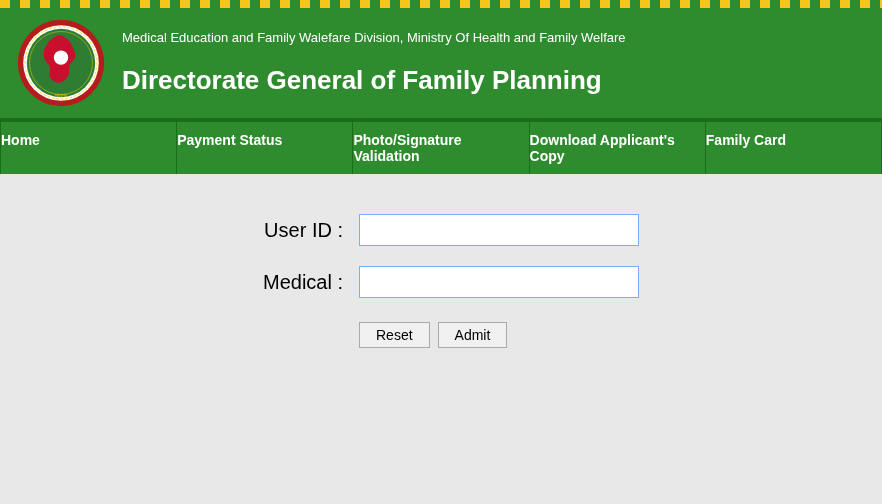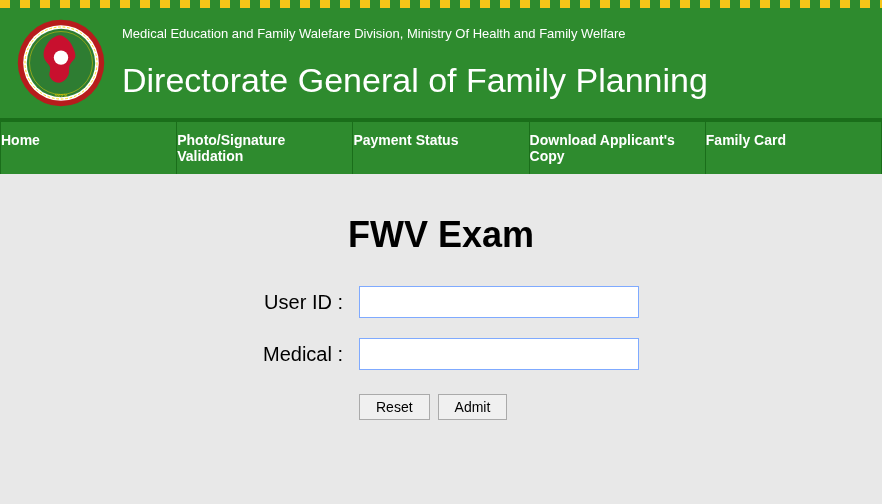--- a/index.html
+++ b/index.html
@@ -26,22 +26,22 @@
       display: flex;
       flex-direction: column;
     }
 
     .header-subtitle {
       font-size: 13px;
       font-weight: normal;
     }
 
     .header-title {
-      font-size: 34px;
-      font-weight: normal;
+      font-size: 26px;
+      font-weight: bold;
       margin-top: 20px;
     }
 
     
     .stripe-bar {
       height: 8px;
       background: repeating-linear-gradient(
         90deg,
         #f5c518 0px, #f5c518 10px,
         #2e8b2e 10px, #2e8b2e 20px
@@ -161,28 +161,27 @@
   </div>
 
   <div class="header-text">
     <span class="header-subtitle">Medical Education and Family Walefare Division, Ministry Of Health and Family Welfare</span>
     <span class="header-title">Directorate General of Family Planning</span>
   </div>
 </div>
 
 <nav class="navbar">
   <div class="nav-item">Home</div>
+  <div class="nav-item">Payment Status</div>
   <div class="nav-item">Photo/Signature Validation</div>
-  <div class="nav-item">Payment Status</div>
   <div class="nav-item">Download Applicant's Copy</div>
   <div class="nav-item">Family Card</div>
 </nav>
 
 <div class="main-content">
-  <h1 class="form-title">FWV Exam</h1>
 
   <div class="form-container">
 
     <div class="form-row">
       <label class="form-label">User ID :</label>
       <input class="form-input" type="text" style="">
     </div>
 
     <div class="form-row">
       <label class="form-label">Medical :</label>

